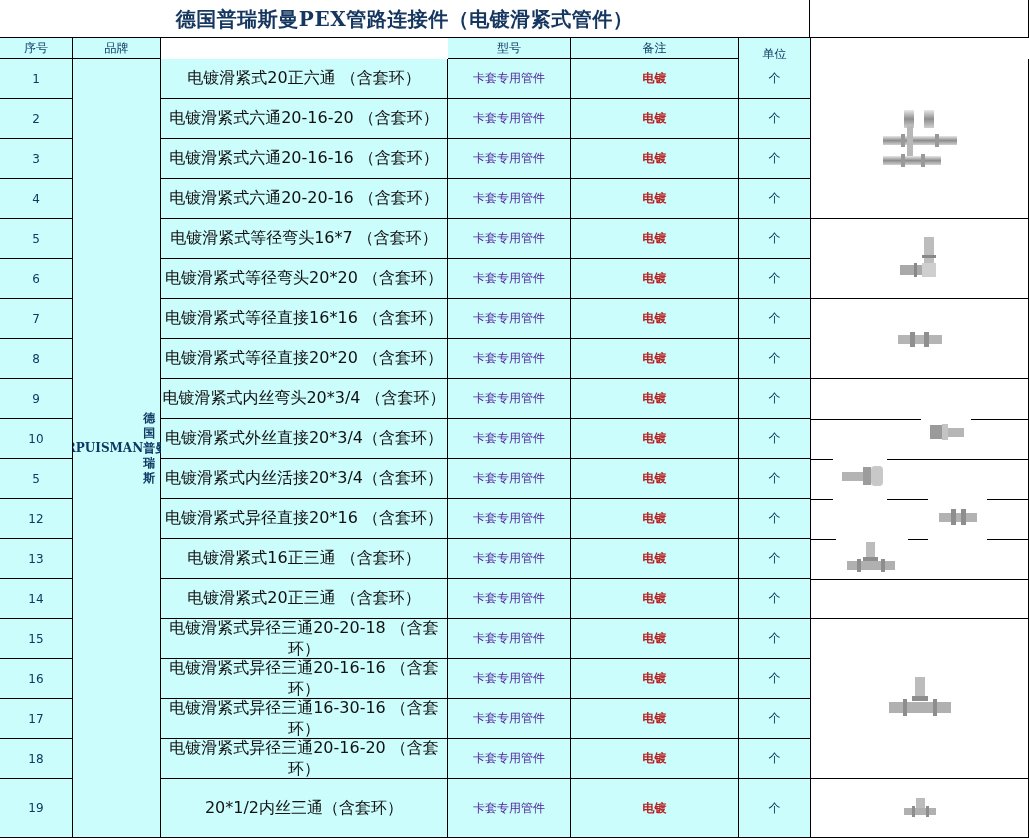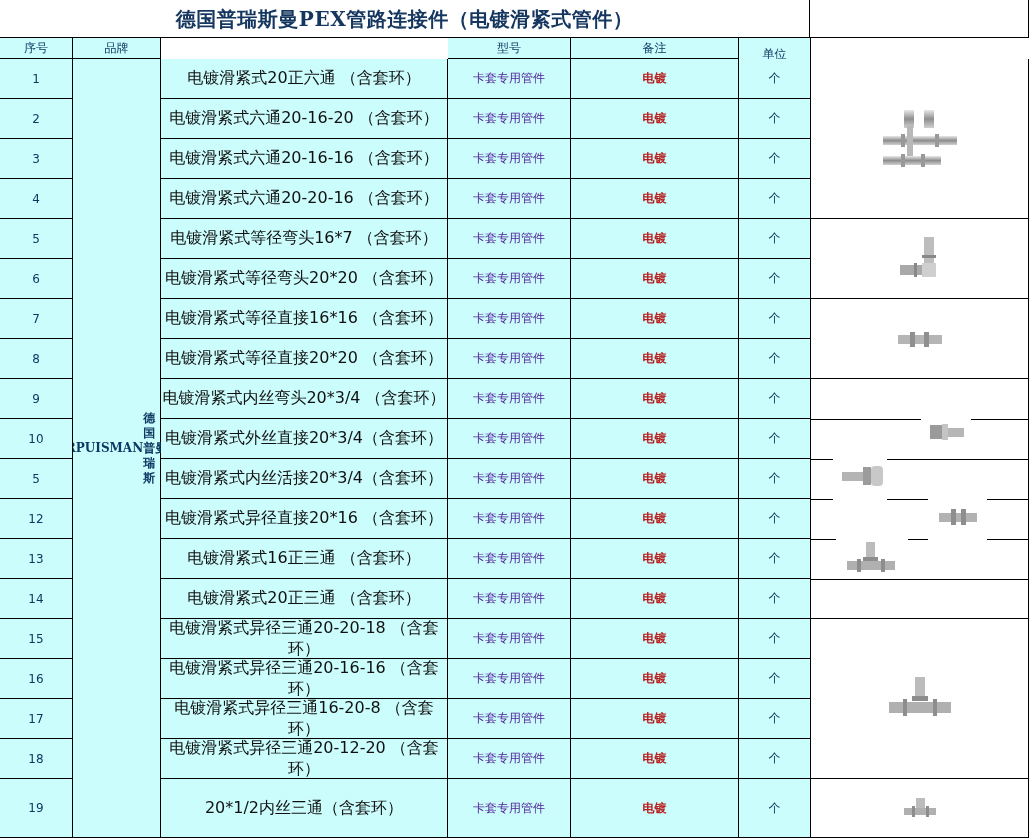--- a/index.html
+++ b/index.html
@@ -118,26 +118,26 @@
       <div class="cell b name" style="left: 161px; top: 619px; width: 287px; height: 40px;">电镀滑紧式异径三通20-20-18 （含套环）</div>
       <div class="cell b model" style="left: 448px; top: 619px; width: 123px; height: 40px;">卡套专用管件</div>
       <div class="cell b note" style="left: 571px; top: 619px; width: 168px; height: 40px;">电镀</div>
       <div class="cell b " style="left: 739px; top: 619px; width: 72px; height: 40px;">个</div>
       <div class="cell b " style="left: 0px; top: 659px; width: 73px; height: 40px;">16</div>
       <div class="cell b name" style="left: 161px; top: 659px; width: 287px; height: 40px;">电镀滑紧式异径三通20-16-16 （含套环）</div>
       <div class="cell b model" style="left: 448px; top: 659px; width: 123px; height: 40px;">卡套专用管件</div>
       <div class="cell b note" style="left: 571px; top: 659px; width: 168px; height: 40px;">电镀</div>
       <div class="cell b " style="left: 739px; top: 659px; width: 72px; height: 40px;">个</div>
       <div class="cell b " style="left: 0px; top: 699px; width: 73px; height: 40px;">17</div>
-      <div class="cell b name" style="left: 161px; top: 699px; width: 287px; height: 40px;">电镀滑紧式异径三通16-20-8 （含套环）</div>
+      <div class="cell b name" style="left: 161px; top: 699px; width: 287px; height: 40px;">电镀滑紧式异径三通16-30-16 （含套环）</div>
       <div class="cell b model" style="left: 448px; top: 699px; width: 123px; height: 40px;">卡套专用管件</div>
       <div class="cell b note" style="left: 571px; top: 699px; width: 168px; height: 40px;">电镀</div>
       <div class="cell b " style="left: 739px; top: 699px; width: 72px; height: 40px;">个</div>
       <div class="cell b " style="left: 0px; top: 739px; width: 73px; height: 40px;">18</div>
-      <div class="cell b name" style="left: 161px; top: 739px; width: 287px; height: 40px;">电镀滑紧式异径三通20-12-20 （含套环）</div>
+      <div class="cell b name" style="left: 161px; top: 739px; width: 287px; height: 40px;">电镀滑紧式异径三通20-16-20 （含套环）</div>
       <div class="cell b model" style="left: 448px; top: 739px; width: 123px; height: 40px;">卡套专用管件</div>
       <div class="cell b note" style="left: 571px; top: 739px; width: 168px; height: 40px;">电镀</div>
       <div class="cell b " style="left: 739px; top: 739px; width: 72px; height: 40px;">个</div>
       <div class="cell b " style="left: 0px; top: 779px; width: 73px; height: 59px;">19</div>
       <div class="cell b name" style="left: 161px; top: 779px; width: 287px; height: 59px;">20*1/2内丝三通（含套环）</div>
       <div class="cell b model" style="left: 448px; top: 779px; width: 123px; height: 59px;">卡套专用管件</div>
       <div class="cell b note" style="left: 571px; top: 779px; width: 168px; height: 59px;">电镀</div>
       <div class="cell b " style="left: 739px; top: 779px; width: 72px; height: 59px;">个</div>
     </div>
 

